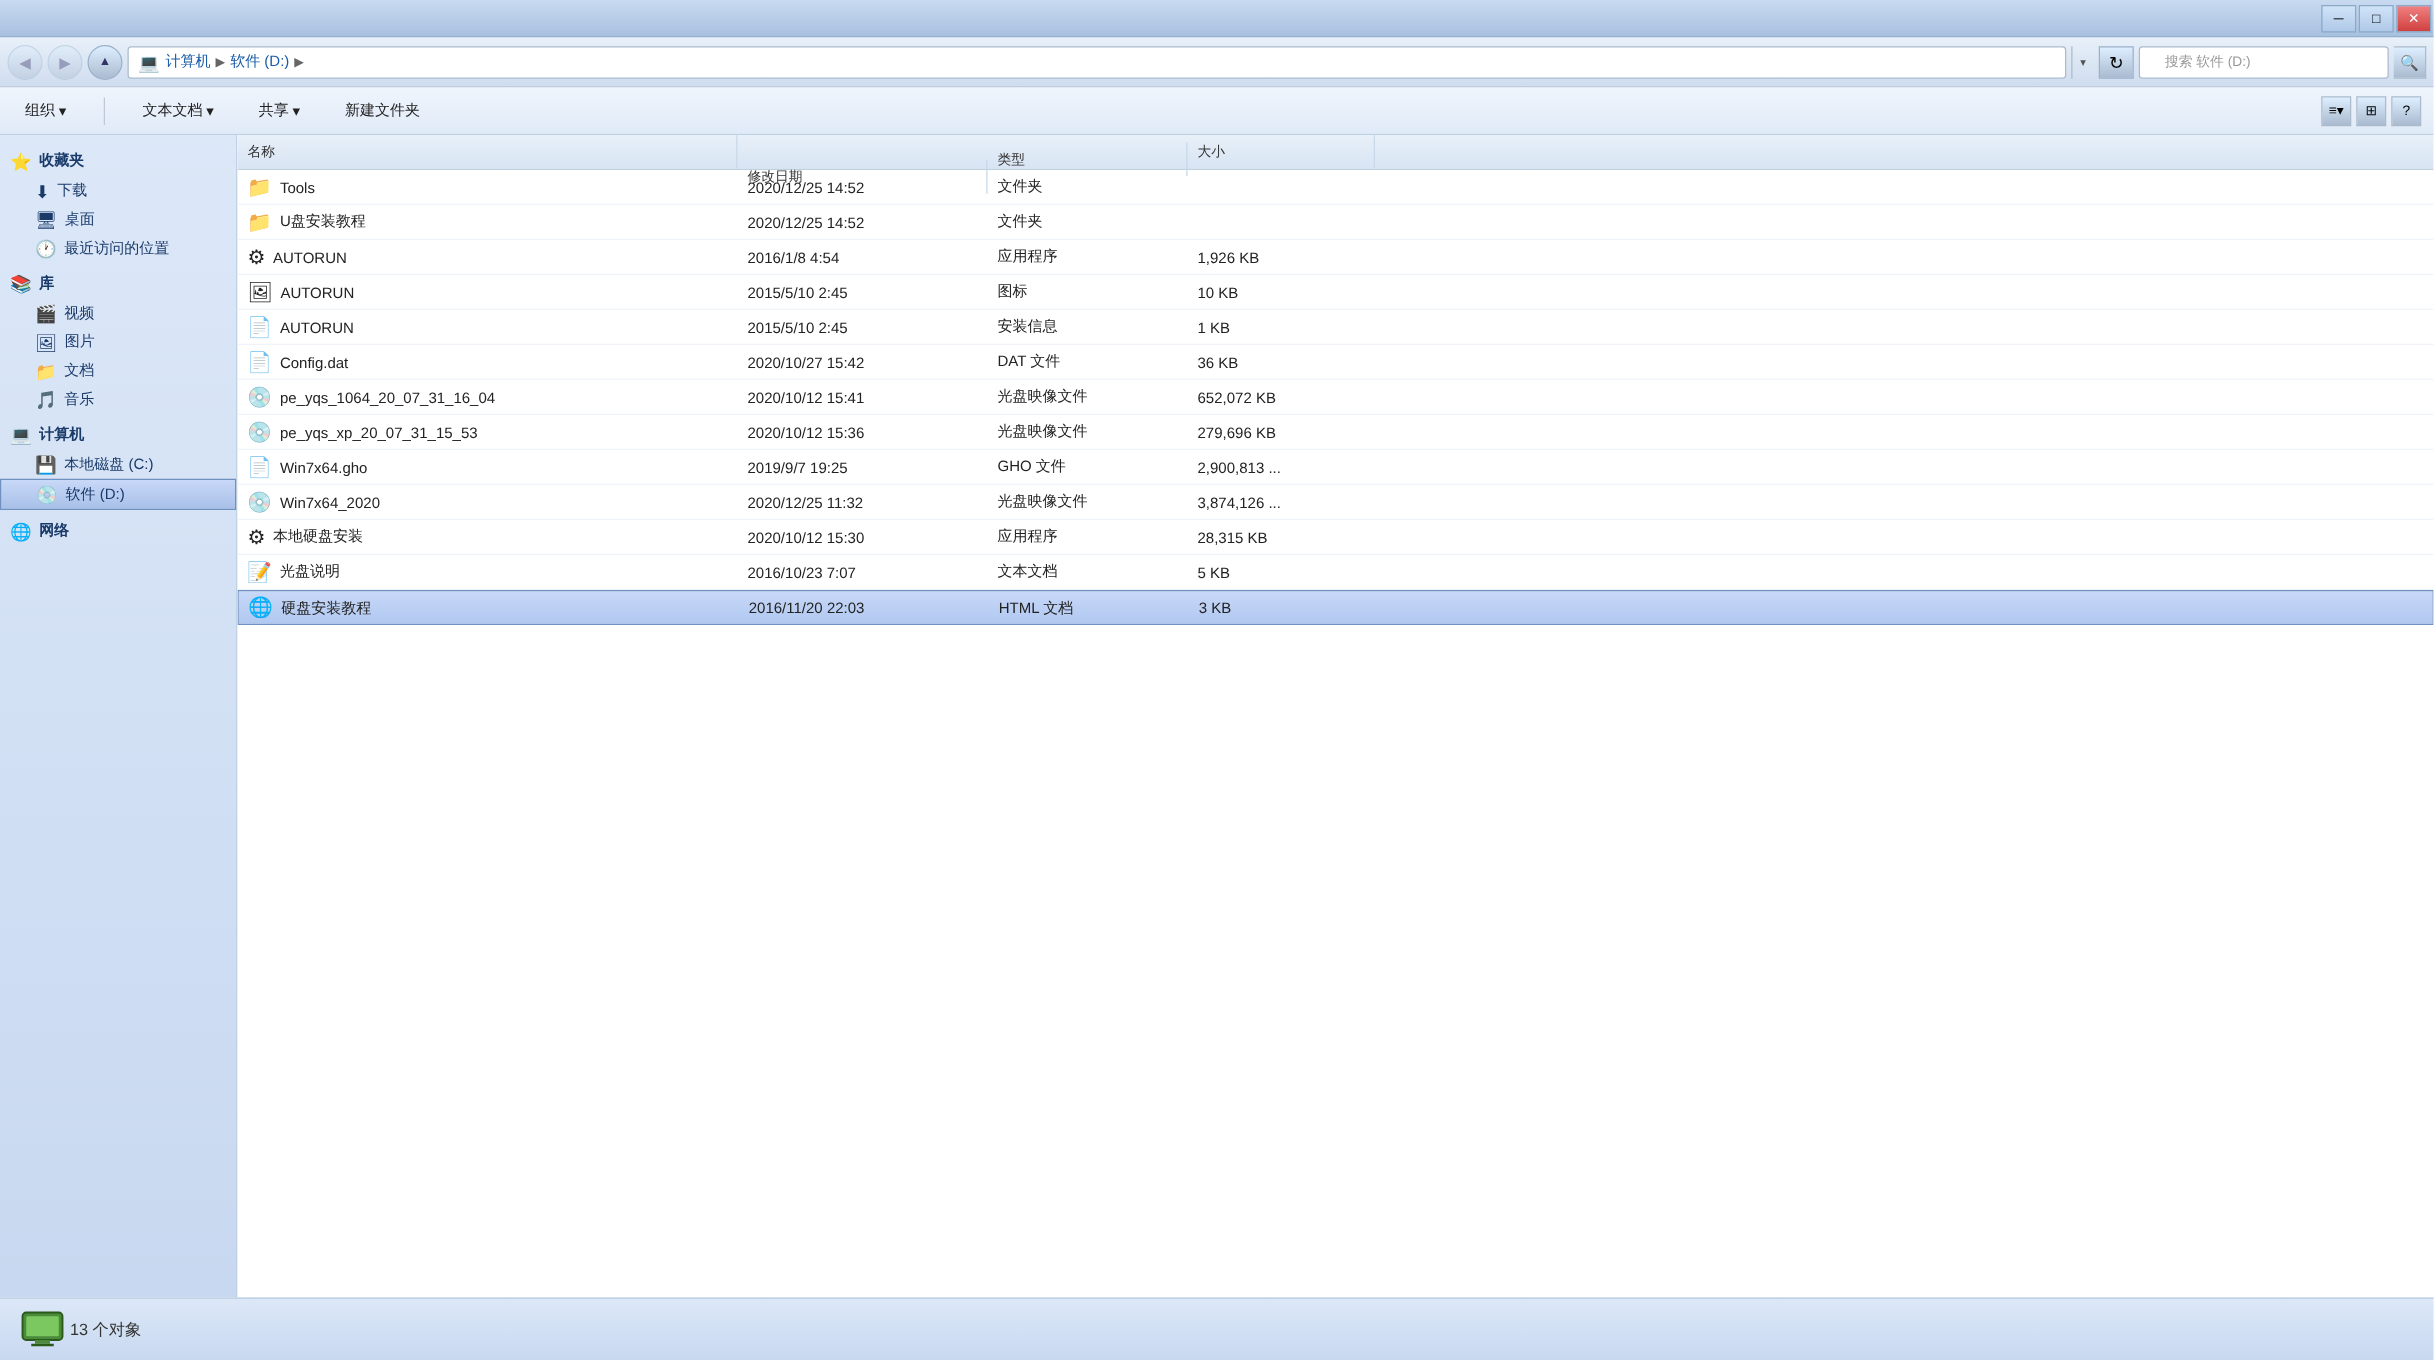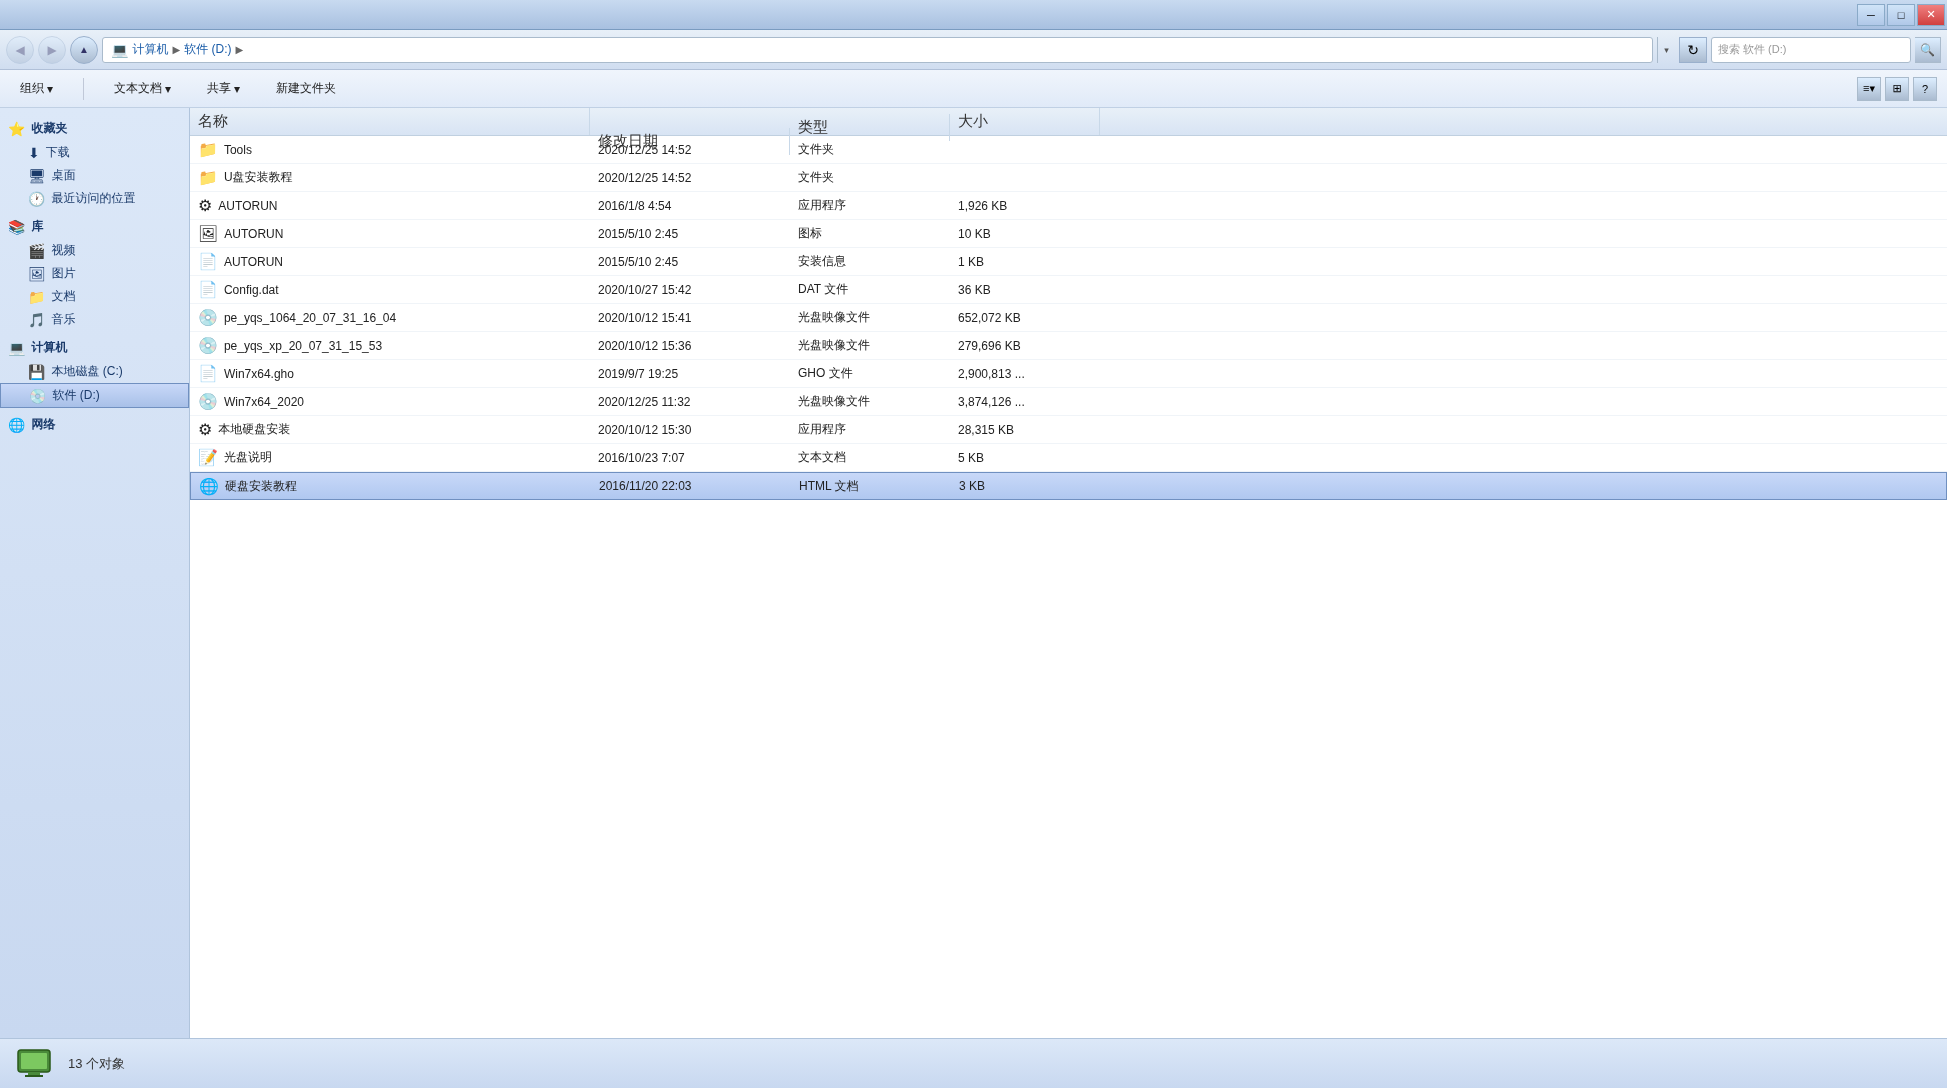--- a/index.html
+++ b/index.html
@@ -100,21 +100,21 @@
       font-size: 14px;
     }
     .search-bar {
       width: 200px;
       height: 26px;
       background: white;
       border: 1px solid #aabbcc;
       border-radius: 3px;
       display: flex;
       align-items: center;
-      padding: 0 6px;
+      padding: 0 20px;
       font-size: 11px;
       color: #999;
       gap: 4px;
     }
     .search-icon-btn {
       width: 26px;
       height: 26px;
       border: 1px solid #aabbcc;
       border-left: none;
       background: linear-gradient(to bottom, #ddeeff, #aabbd0);
@@ -215,21 +215,21 @@
       flex: 1;
       background: white;
       overflow-y: auto;
     }
     .filelist-header {
       display: flex;
       align-items: center;
       height: 28px;
       background: linear-gradient(to bottom, #e8f0f8, #d8e4f4);
       border-bottom: 1px solid #c0d0e0;
-      font-size: 15px;
+      font-size: 11px;
       color: #333;
       position: sticky;
       top: 0;
       z-index: 1;
     }
     .col-name { width: 400px; padding-left: 10px; }
     .col-date { width: 200px; margin-top: 39px; }
     .col-type { width: 160px; margin-top: 12px; }
     .col-size { width: 150px; }
     .col-header {
@@ -264,21 +264,21 @@
     .file-icon { font-size: 16px; flex-shrink: 0; }
 
     
     .statusbar {
       height: 50px;
       background: linear-gradient(to bottom, #dce8f8, #c8d8f0);
       border-top: 1px solid #b0c4dc;
       display: flex;
       align-items: center;
       padding: 0 16px;
-      gap: 16px;
+      gap: 4px;
     }
     .status-icon { font-size: 28px; }
     .status-text { font-size: 13px; color: #333; }
 
     
     ::-webkit-scrollbar { width: 12px; }
     ::-webkit-scrollbar-track { background: #e0ecf8; }
     ::-webkit-scrollbar-thumb { background: #a8b8d0; border: 1px solid #8898b8; }
   </style>
 </head>

